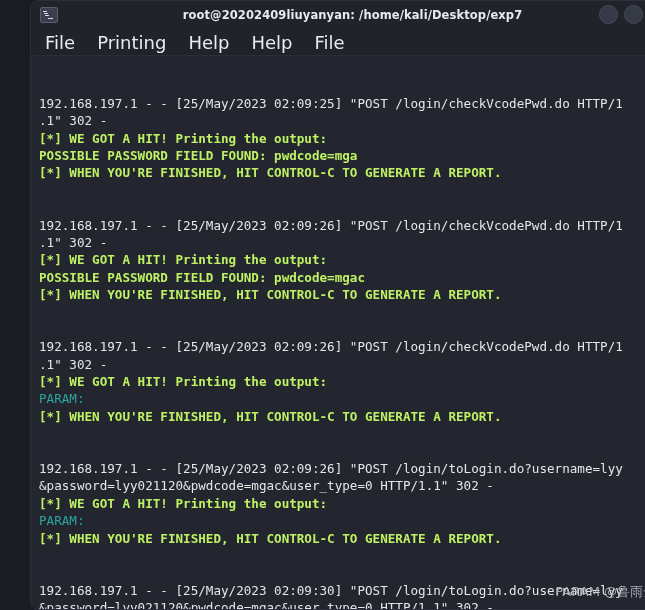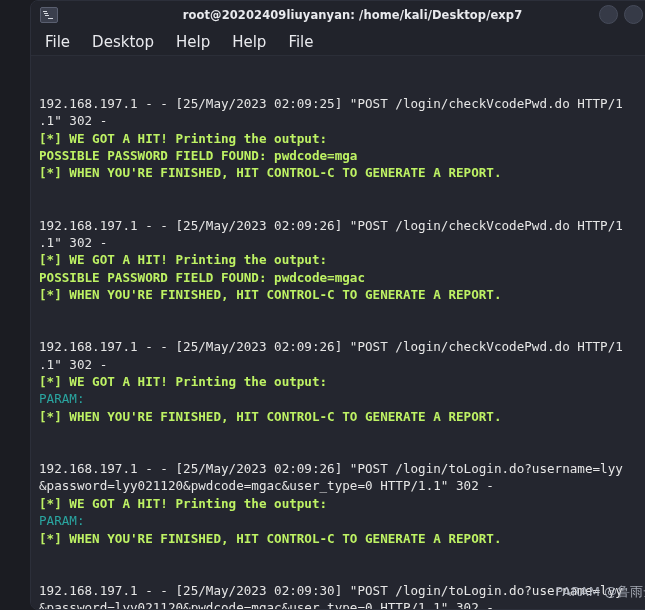--- a/index.html
+++ b/index.html
@@ -111,21 +111,21 @@
     height: 27px;
     background: #21232b;
     display: flex;
     align-items: center;
     padding-left: 14px;
     border-bottom: 1px solid #2b2e38;
     box-sizing: border-box;
   }
   .menu-item {
     font-family: "DejaVu Sans", sans-serif;
-    font-size: 15px;
+    font-size: 18px;
     color: #e9eaee;
     margin-right: 22px;
     cursor: default;
     white-space: nowrap;
   }
 
   
   #terminal {
     position: relative;
     height: 553px;
@@ -187,21 +187,21 @@
     <div id="title-text">root@20202409liuyanyan: /home/kali/Desktop/exp7</div>
     <div id="win-buttons">
       <div class="win-btn"></div>
       <div class="win-btn"></div>
       <div class="win-btn close"></div>
     </div>
   </div>
 
   <div id="menubar">
     <div class="menu-item">File</div>
-    <div class="menu-item">Desktop</div>
+    <div class="menu-item">Printing</div>
     <div class="menu-item">Help</div>
     <div class="menu-item">Help</div>
     <div class="menu-item">File</div>
   </div>
 
   <div id="terminal">
     <div id="term-lines"><div class="ln c-white">&nbsp;</div><div class="ln c-white">&nbsp;</div><div class="ln c-white">192.168.197.1 - - [25/May/2023 02:09:25] "POST /login/checkVcodePwd.do HTTP/1</div><div class="ln c-white">.1" 302 -</div><div class="ln c-red">[*] WE GOT A HIT! Printing the output:</div><div class="ln c-red">POSSIBLE PASSWORD FIELD FOUND: pwdcode=mga</div><div class="ln c-red">[*] WHEN YOU'RE FINISHED, HIT CONTROL-C TO GENERATE A REPORT.</div><div class="ln c-white">&nbsp;</div><div class="ln c-white">&nbsp;</div><div class="ln c-white">192.168.197.1 - - [25/May/2023 02:09:26] "POST /login/checkVcodePwd.do HTTP/1</div><div class="ln c-white">.1" 302 -</div><div class="ln c-red">[*] WE GOT A HIT! Printing the output:</div><div class="ln c-red">POSSIBLE PASSWORD FIELD FOUND: pwdcode=mgac</div><div class="ln c-red">[*] WHEN YOU'RE FINISHED, HIT CONTROL-C TO GENERATE A REPORT.</div><div class="ln c-white">&nbsp;</div><div class="ln c-white">&nbsp;</div><div class="ln c-white">192.168.197.1 - - [25/May/2023 02:09:26] "POST /login/checkVcodePwd.do HTTP/1</div><div class="ln c-white">.1" 302 -</div><div class="ln c-red">[*] WE GOT A HIT! Printing the output:</div><div class="ln c-cyan">PARAM:</div><div class="ln c-red">[*] WHEN YOU'RE FINISHED, HIT CONTROL-C TO GENERATE A REPORT.</div><div class="ln c-white">&nbsp;</div><div class="ln c-white">&nbsp;</div><div class="ln c-white">192.168.197.1 - - [25/May/2023 02:09:26] "POST /login/toLogin.do?username=lyy</div><div class="ln c-white">&amp;password=lyy021120&amp;pwdcode=mgac&amp;user_type=0 HTTP/1.1" 302 -</div><div class="ln c-red">[*] WE GOT A HIT! Printing the output:</div><div class="ln c-cyan">PARAM:</div><div class="ln c-red">[*] WHEN YOU'RE FINISHED, HIT CONTROL-C TO GENERATE A REPORT.</div><div class="ln c-white">&nbsp;</div><div class="ln c-white">&nbsp;</div><div class="ln c-white">192.168.197.1 - - [25/May/2023 02:09:30] "POST /login/toLogin.do?username=lyy</div><div class="ln c-white">&amp;password=lyy021120&amp;pwdcode=mgac&amp;user_type=0 HTTP/1.1" 302 -</div></div>
 
     <div id="watermark">PARAM @鲁雨云</div>
     <div id="scrollbar-track">

